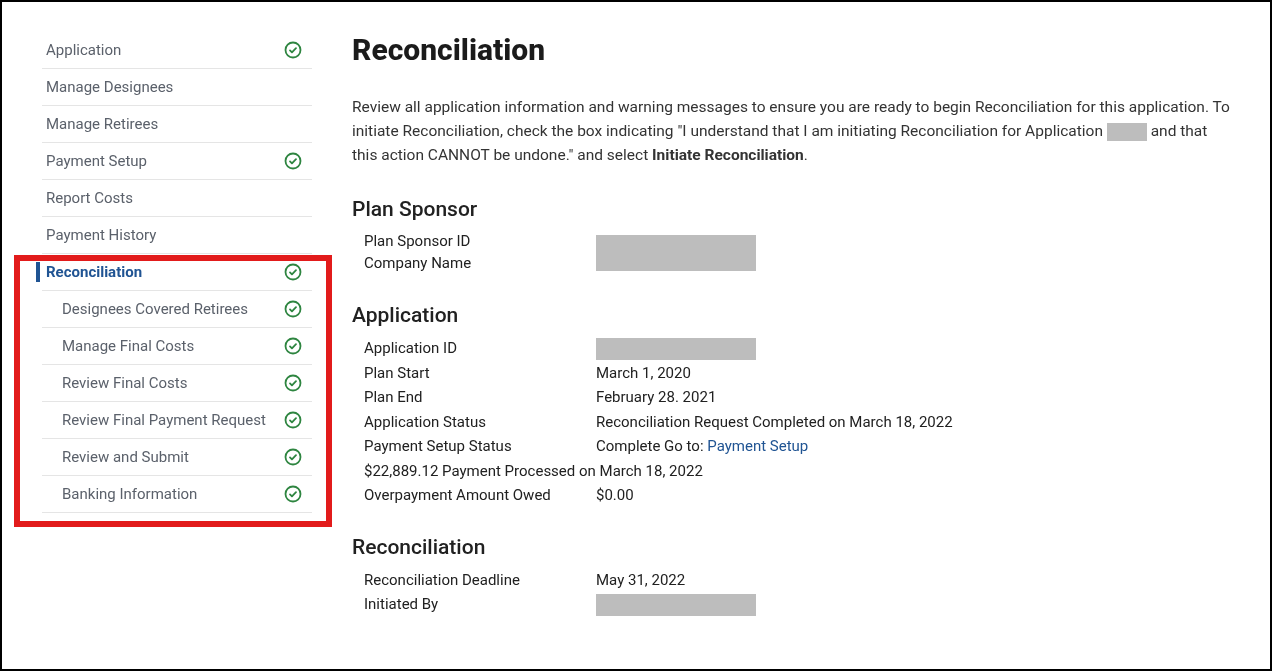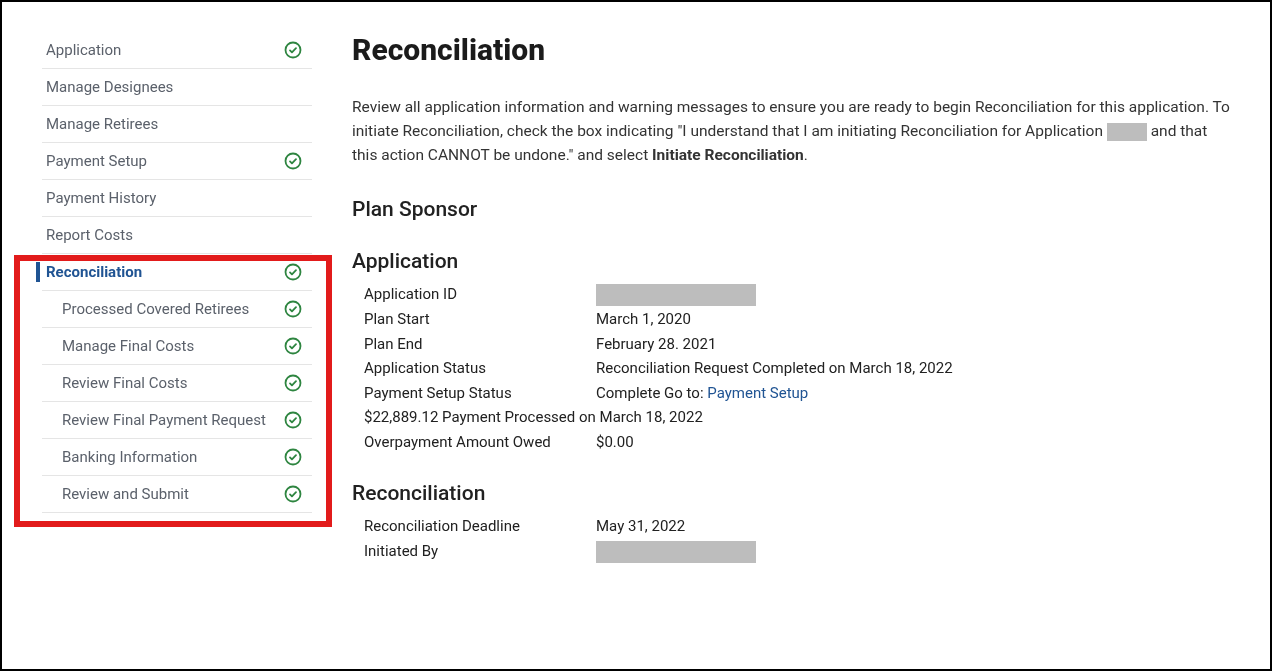--- a/index.html
+++ b/index.html
@@ -99,36 +99,36 @@
       <li class="nav-item">
         <span>Payment Setup</span>
         <span class="check-icon">
           <svg viewBox="0 0 24 24" width="18" height="18" fill="none" stroke="#2e8540" stroke-width="2.4" stroke-linecap="round" stroke-linejoin="round">
             <circle cx="12" cy="12" r="10"></circle>
             <path d="M8 12.5l2.6 2.6L16 9.5"></path>
           </svg>
         </span>
       </li>
       <li class="nav-item">
+        <span>Report Costs</span>
+      </li>
+      <li class="nav-item">
         <span>Payment History</span>
-      </li>
-      <li class="nav-item">
-        <span>Report Costs</span>
       </li>
       <li class="nav-item active">
         <span>Reconciliation</span>
         <span class="check-icon">
           <svg viewBox="0 0 24 24" width="18" height="18" fill="none" stroke="#2e8540" stroke-width="2.4" stroke-linecap="round" stroke-linejoin="round">
             <circle cx="12" cy="12" r="10"></circle>
             <path d="M8 12.5l2.6 2.6L16 9.5"></path>
           </svg>
         </span>
       </li>
       <li class="nav-item sub">
-        <span>Processed Covered Retirees</span>
+        <span>Designees Covered Retirees</span>
         <span class="check-icon">
           <svg viewBox="0 0 24 24" width="18" height="18" fill="none" stroke="#2e8540" stroke-width="2.4" stroke-linecap="round" stroke-linejoin="round">
             <circle cx="12" cy="12" r="10"></circle>
             <path d="M8 12.5l2.6 2.6L16 9.5"></path>
           </svg>
         </span>
       </li>
       <li class="nav-item sub">
         <span>Manage Final Costs</span>
         <span class="check-icon">
@@ -150,48 +150,55 @@
       <li class="nav-item sub">
         <span>Review Final Payment Request</span>
         <span class="check-icon">
           <svg viewBox="0 0 24 24" width="18" height="18" fill="none" stroke="#2e8540" stroke-width="2.4" stroke-linecap="round" stroke-linejoin="round">
             <circle cx="12" cy="12" r="10"></circle>
             <path d="M8 12.5l2.6 2.6L16 9.5"></path>
           </svg>
         </span>
       </li>
       <li class="nav-item sub">
+        <span>Review and Submit</span>
+        <span class="check-icon">
+          <svg viewBox="0 0 24 24" width="18" height="18" fill="none" stroke="#2e8540" stroke-width="2.4" stroke-linecap="round" stroke-linejoin="round">
+            <circle cx="12" cy="12" r="10"></circle>
+            <path d="M8 12.5l2.6 2.6L16 9.5"></path>
+          </svg>
+        </span>
+      </li>
+      <li class="nav-item sub">
         <span>Banking Information</span>
-        <span class="check-icon">
-          <svg viewBox="0 0 24 24" width="18" height="18" fill="none" stroke="#2e8540" stroke-width="2.4" stroke-linecap="round" stroke-linejoin="round">
-            <circle cx="12" cy="12" r="10"></circle>
-            <path d="M8 12.5l2.6 2.6L16 9.5"></path>
-          </svg>
-        </span>
-      </li>
-      <li class="nav-item sub">
-        <span>Review and Submit</span>
         <span class="check-icon">
           <svg viewBox="0 0 24 24" width="18" height="18" fill="none" stroke="#2e8540" stroke-width="2.4" stroke-linecap="round" stroke-linejoin="round">
             <circle cx="12" cy="12" r="10"></circle>
             <path d="M8 12.5l2.6 2.6L16 9.5"></path>
           </svg>
         </span>
       </li>
     </ul>
   <div class="highlight-box"></div>
 </div>
 
 <div class="main">
   <h1>Reconciliation</h1>
   <p class="intro">
     <span>Review all application information and warning messages to ensure you are ready to begin Reconciliation for this application. To initiate Reconciliation, check the box indicating "I understand that I am initiating Reconciliation for Application </span><span class="redacted small"></span><span> and that this action CANNOT be undone." and select </span><b>Initiate Reconciliation</b><span>.</span>
   </p>
 
   <h2 class="section">Plan Sponsor</h2>
+  <div class="sponsor-block">
+    <div class="sponsor-labels">
+      <div>Plan Sponsor ID</div>
+      <div>Company Name</div>
+    </div>
+    <div><span class="redacted" style="width:160px;height:36px;"></span></div>
+  </div>
 
   <h2 class="section">Application</h2>
   <div class="kv">
     <div class="k">Application ID</div>
     <div class="v"><span class="redacted wide"></span></div>
   </div>
   <div class="kv">
     <div class="k">Plan Start</div>
     <div class="v">March 1, 2020</div>
   </div>

